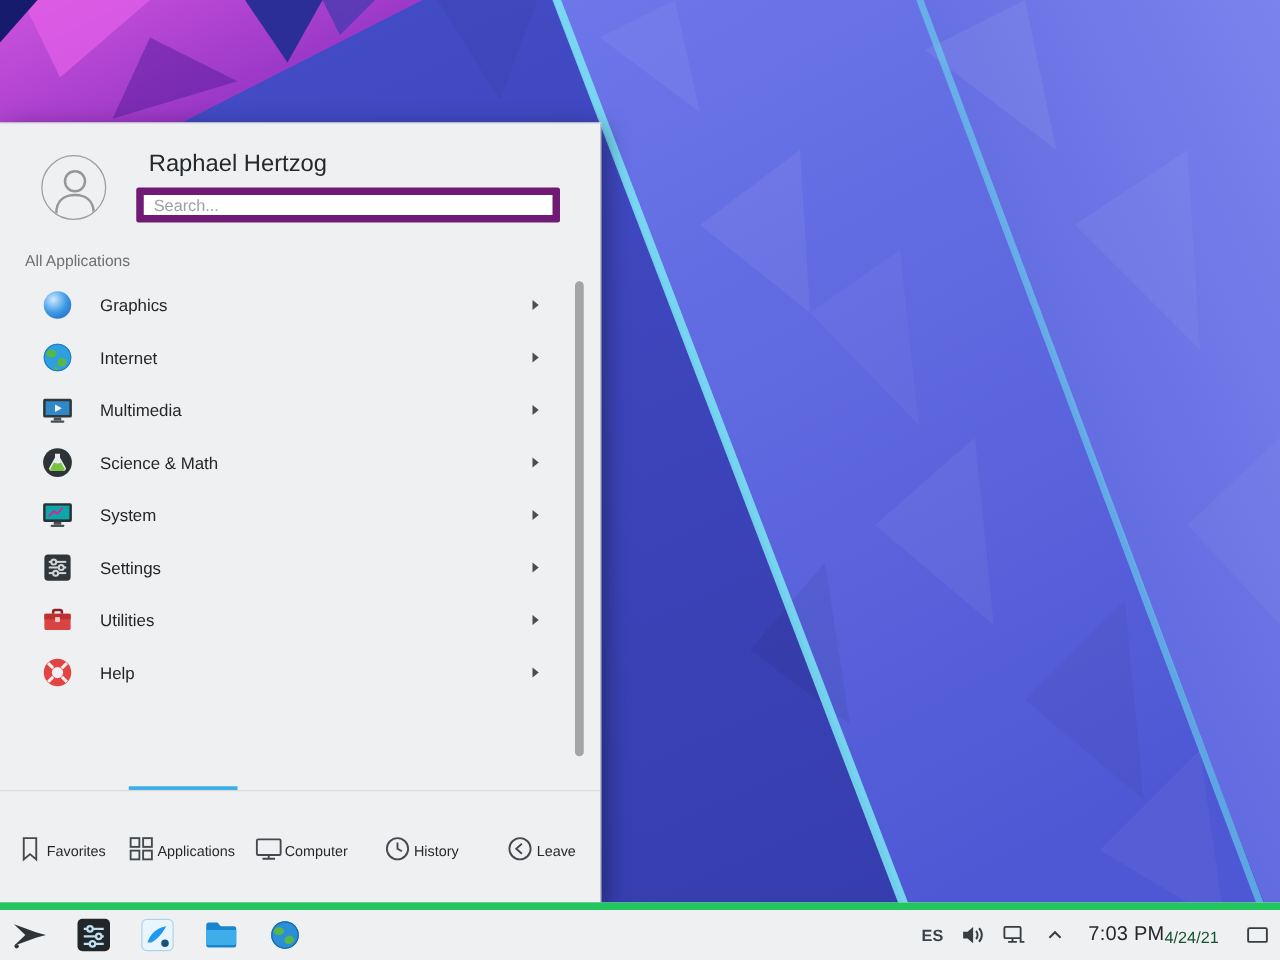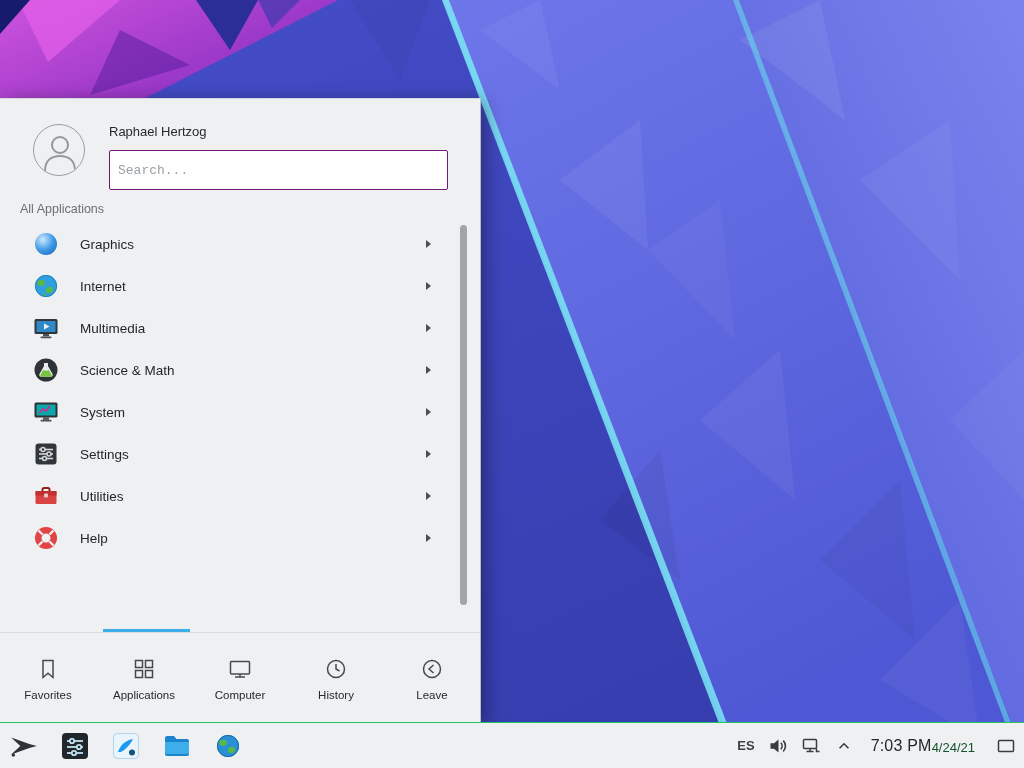--- a/index.html
+++ b/index.html
@@ -7,42 +7,42 @@
   body{font-family:"Liberation Sans","DejaVu Sans",sans-serif;position:relative;background:#3a41bb;color:#232629}
   .desktop{position:absolute;inset:0}
   .wallpaper{position:absolute;inset:0;width:100%;height:100%;display:block}
 
   
   .launcher{position:absolute;left:0;top:98px;width:481px;height:624px;background:#eff0f1;
     border-right:1px solid #b9bcbe;border-top:1px solid #d7d8da;box-shadow:4px 4px 18px rgba(0,0,0,.38)}
   .launcher-header{position:absolute;top:0;left:0;right:0;height:96px;display:flex;padding:24px 32px 0 33px}
   .avatar{width:52px;height:52px;border-radius:50%;border:1px solid #9b9ea0;flex:none;overflow:hidden;margin-top:1px;background:#eff0f1;cursor:default}
   .header-col{flex:1;margin-left:24px;min-width:0}
-  .user-name{font-size:13px;color:#26292c;margin:0 0 9px;line-height:18px}
-  .search-input{width:100%;height:40px;border:1px solid #701a75;border-radius:2px;background:#ffffff;
-    padding:0 8px;font-size:13px;color:#232629;outline:none;font-family:Liberation Mono, monospace}
+  .user-name{font-size:19px;color:#26292c;margin:0 10px 9px;line-height:18px}
+  .search-input{width:100%;height:28px;border:6px solid #701a75;border-radius:2px;background:#ffffff;
+    padding:0 8px;font-size:13px;color:#232629;outline:none;font-family:Liberation Sans, sans-serif}
   .search-input::placeholder{color:#9aa0a4}
   .section-label{position:absolute;left:20px;top:103px;font-size:12.5px;color:#6c7073}
   .cat-list{position:absolute;left:0;right:0;top:124px;bottom:90px;overflow:hidden}
   .cat-row{height:42px;margin:0 37px 0 22px;display:flex;align-items:center;padding-left:9px;border:1px solid transparent;border-radius:3px;cursor:pointer}
   .cat-row.selected{background:#cfe8f8;border-color:#6fbce8}
   .cat-icon{width:28px;height:28px;flex:none;display:inline-block}
   .cat-icon svg{display:block}
   .cat-label{margin-left:20px;font-size:13.5px;color:#232629;white-space:nowrap}
   .arrow{width:0;height:0;border-left:5px solid #4a4e52;border-top:4px solid transparent;border-bottom:4px solid transparent;margin-left:auto;margin-right:11px}
   .scroll-thumb{position:absolute;right:13px;top:2px;width:7px;height:380px;border-radius:3.5px;background:#a2a4a6;cursor:pointer}
 
   .footer{position:absolute;left:0;right:0;bottom:0;height:90px;border-top:1px solid #dadbdd;display:flex}
   .tab-indicator{position:absolute;top:-4px;left:103px;width:87px;height:3px;background:#3daee9}
-  .tab{flex:1;display:flex;flex-direction:column;align-items:center;justify-content:center;cursor:pointer;padding-top:2px}
+  .tab{flex:1;display:flex;flex-direction:row;align-items:center;justify-content:center;cursor:pointer;padding-top:2px}
   .tab-icon{width:26px;height:26px;display:block}
   .tab-label{font-size:11.5px;color:#26292c;margin-top:7px;white-space:nowrap}
 
   
-  .taskbar{position:absolute;left:0;right:0;bottom:0;height:46px;background:#eff0f1;border-top:1px solid #22c55e;display:flex;align-items:center;padding:0 4px 0 6px;z-index:5}
+  .taskbar{position:absolute;left:0;right:0;bottom:0;height:46px;background:#eff0f1;border-top:6px solid #22c55e;display:flex;align-items:center;padding:0 4px 0 6px;z-index:5}
   .tb-left{display:flex;align-items:center;gap:15px}
   .tb-btn{background:none;border:none;padding:2px;width:36px;height:40px;display:flex;align-items:center;justify-content:center;cursor:pointer}
   .tb-right{margin-left:auto;display:flex;align-items:center;gap:13px}
   .kb-layout{font-size:13px;font-weight:bold;color:#3c4248;cursor:pointer}
   .tray-icon{width:20px;height:20px;display:flex;align-items:center;justify-content:center;cursor:pointer}
   .clock{display:flex;flex-direction:row;align-items:center;line-height:1;cursor:pointer;margin:0 4px;min-width:78px}
   .clock .time{font-size:16px;color:#24272a;letter-spacing:.2px}
   .clock .date{font-size:13px;color:#14532d;margin-top:3px}
   .show-desktop{background:none;border:none;width:28px;height:40px;display:flex;align-items:center;justify-content:center;cursor:pointer}
 </style>

